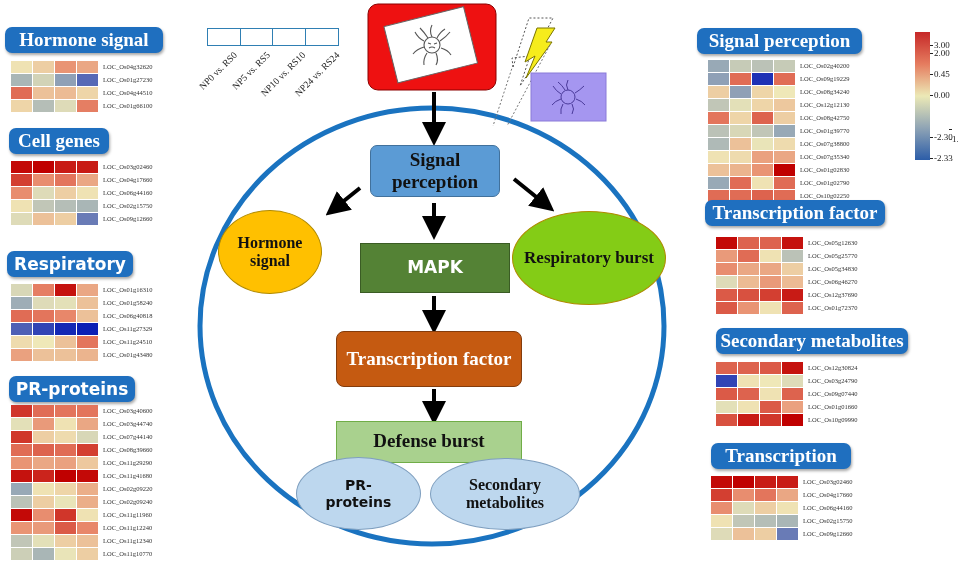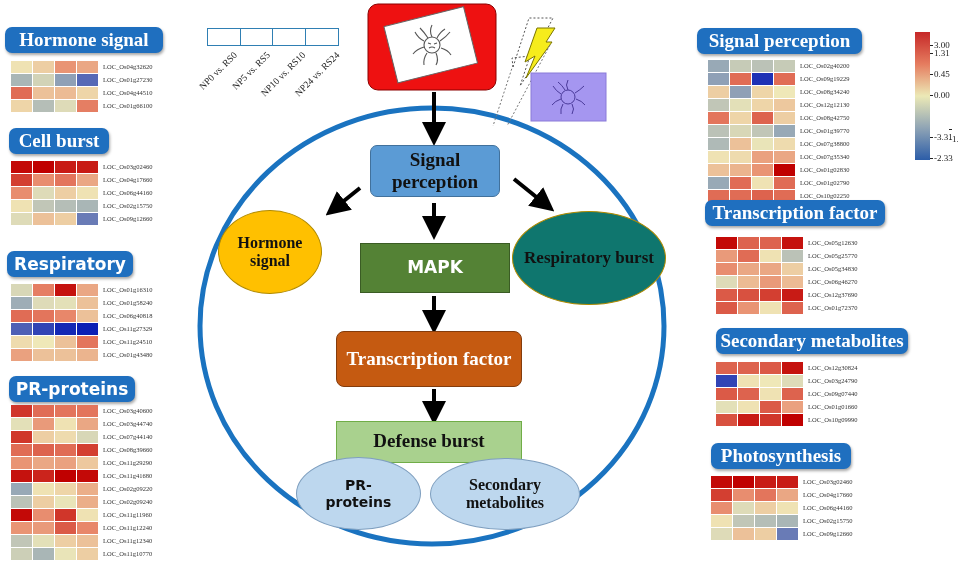--- a/index.html
+++ b/index.html
@@ -81,21 +81,21 @@
     </div>
     <div class="hm-row">
       <div class="hm-cell" style="background: rgb(238, 213, 168);"></div>
       <div class="hm-cell" style="background: rgb(181, 190, 183);"></div>
       <div class="hm-cell" style="background: rgb(222, 219, 184);"></div>
       <div class="hm-cell" style="background: rgb(229, 126, 99);"></div>
       <span class="hm-label">LOC_Os01g66100</span>
     </div>
   </div>
 
-<div class="cat-title serif" style="left:9px;top:128px;width:100px;">Cell burst</div>
+<div class="cat-title serif" style="left:9px;top:128px;width:100px;">Cell genes</div>
 <div class="heatmap" style="left:11px;top:160px;">
     <div class="hm-row">
       <div class="hm-cell" style="background: rgb(195, 9, 7);"></div>
       <div class="hm-cell" style="background: rgb(192, 0, 0);"></div>
       <div class="hm-cell" style="background: rgb(200, 27, 21);"></div>
       <div class="hm-cell" style="background: rgb(200, 27, 21);"></div>
       <span class="hm-label">LOC_Os03g02460</span>
     </div>
     <div class="hm-row">
       <div class="hm-cell" style="background: rgb(211, 63, 49);"></div>
@@ -312,21 +312,21 @@
   <line x1="360" y1="188" x2="335" y2="208" stroke="#000" stroke-width="4" marker-end="url(#arr)"></line>
   <line x1="434" y1="203" x2="434" y2="228" stroke="#000" stroke-width="4" marker-end="url(#arr)"></line>
   <line x1="514" y1="179" x2="545" y2="204" stroke="#000" stroke-width="4" marker-end="url(#arr)"></line>
   <line x1="434" y1="296" x2="434" y2="322" stroke="#000" stroke-width="4" marker-end="url(#arr)"></line>
   <line x1="434" y1="389" x2="434" y2="413" stroke="#000" stroke-width="4" marker-end="url(#arr)"></line>
 </svg>
 
 <div class="node" style="left:370px;top:145px;width:130px;height:52px;background:#5b9bd5;border:1px solid #41719c;border-radius:7px;font-size:19px;color:#111;">Signal perception</div>
 <div class="node ellipse" style="left:218px;top:210px;width:104px;height:84px;background:#ffc000;border:1px solid #b08a00;font-size:16px;color:#111;">Hormone signal</div>
 <div class="node" style="left:360px;top:243px;width:150px;height:50px;background:#548235;border:1px solid #3a5c24;font-family:'DejaVu Sans',sans-serif;font-size:17px;color:#fff;">MAPK</div>
-<div class="node ellipse" style="left:512px;top:211px;width:154px;height:94px;background:#0f766e;border:1px solid #b08a00;font-size:17px;color:#111;">Respiratory burst</div>
+<div class="node ellipse" style="left:512px;top:211px;width:154px;height:94px;background:#84cc16;border:1px solid #b08a00;font-size:17px;color:#111;">Respiratory burst</div>
 <div class="node" style="left:336px;top:331px;width:186px;height:56px;background:#c55a11;border:1px solid #843c0c;border-radius:8px;font-size:19px;color:#fff;">Transcription factor</div>
 <div class="node" style="left:336px;top:421px;width:186px;height:42px;background:#a9d18e;border:1px solid #70ad47;font-size:19px;color:#111;align-items:flex-start;padding-top:8px;">Defense burst</div>
 <div class="node ellipse" style="left:296px;top:457px;width:125px;height:73px;background:#bdd7ee;border:1px solid #7f9fbf;font-family:'DejaVu Sans',sans-serif;font-size:14px;color:#111;padding:0 24px;">PR-proteins</div>
 <div class="node ellipse" style="left:430px;top:458px;width:150px;height:72px;background:#bdd7ee;border:1px solid #7f9fbf;font-size:16px;color:#111;padding:0 22px;">Secondary metabolites</div>
 
 <div class="cat-title serif" style="left:697px;top:28px;width:165px;">Signal perception</div>
 <div class="heatmap" style="left:708px;top:59px;">
     <div class="hm-row">
       <div class="hm-cell" style="background: rgb(152, 169, 182);"></div>
       <div class="hm-cell" style="background: rgb(198, 203, 183);"></div>
@@ -484,21 +484,21 @@
     </div>
     <div class="hm-row">
       <div class="hm-cell" style="background: rgb(216, 81, 64);"></div>
       <div class="hm-cell" style="background: rgb(200, 27, 21);"></div>
       <div class="hm-cell" style="background: rgb(208, 54, 42);"></div>
       <div class="hm-cell" style="background: rgb(192, 0, 0);"></div>
       <span class="hm-label">LOC_Os10g09990</span>
     </div>
   </div>
 
-<div class="cat-title serif" style="left:711px;top:443px;width:140px;">Photosynthesis</div>
+<div class="cat-title serif" style="left:711px;top:443px;width:140px;">Transcription</div>
 <div class="heatmap" style="left:711px;top:475px;">
     <div class="hm-row">
       <div class="hm-cell" style="background: rgb(195, 9, 7);"></div>
       <div class="hm-cell" style="background: rgb(192, 0, 0);"></div>
       <div class="hm-cell" style="background: rgb(200, 27, 21);"></div>
       <div class="hm-cell" style="background: rgb(200, 27, 21);"></div>
       <span class="hm-label">LOC_Os03g02460</span>
     </div>
     <div class="hm-row">
       <div class="hm-cell" style="background: rgb(211, 63, 49);"></div>
@@ -525,18 +525,18 @@
       <div class="hm-cell" style="background: rgb(222, 219, 184);"></div>
       <div class="hm-cell" style="background: rgb(236, 193, 153);"></div>
       <div class="hm-cell" style="background: rgb(237, 206, 163);"></div>
       <div class="hm-cell" style="background: rgb(105, 123, 182);"></div>
       <span class="hm-label">LOC_Os09g12660</span>
     </div>
   </div>
 
 <div class="colorbar"></div>
 <div class="cb-tick" style="top:40px;">3.00</div>
-<div class="cb-tick" style="top:48px;">1.31</div>
+<div class="cb-tick" style="top:48px;">2.00</div>
 <div class="cb-tick" style="top:69px;">0.45</div>
 <div class="cb-tick" style="top:90px;">0.00</div>
 <div class="cb-tick" style="top:124px;padding-left:19px;">-1.00</div>
-<div class="cb-tick" style="top:132px;">-3.31</div>
+<div class="cb-tick" style="top:132px;">-2.30</div>
 <div class="cb-tick" style="top:153px;">-2.33</div>
 
 </body></html>

